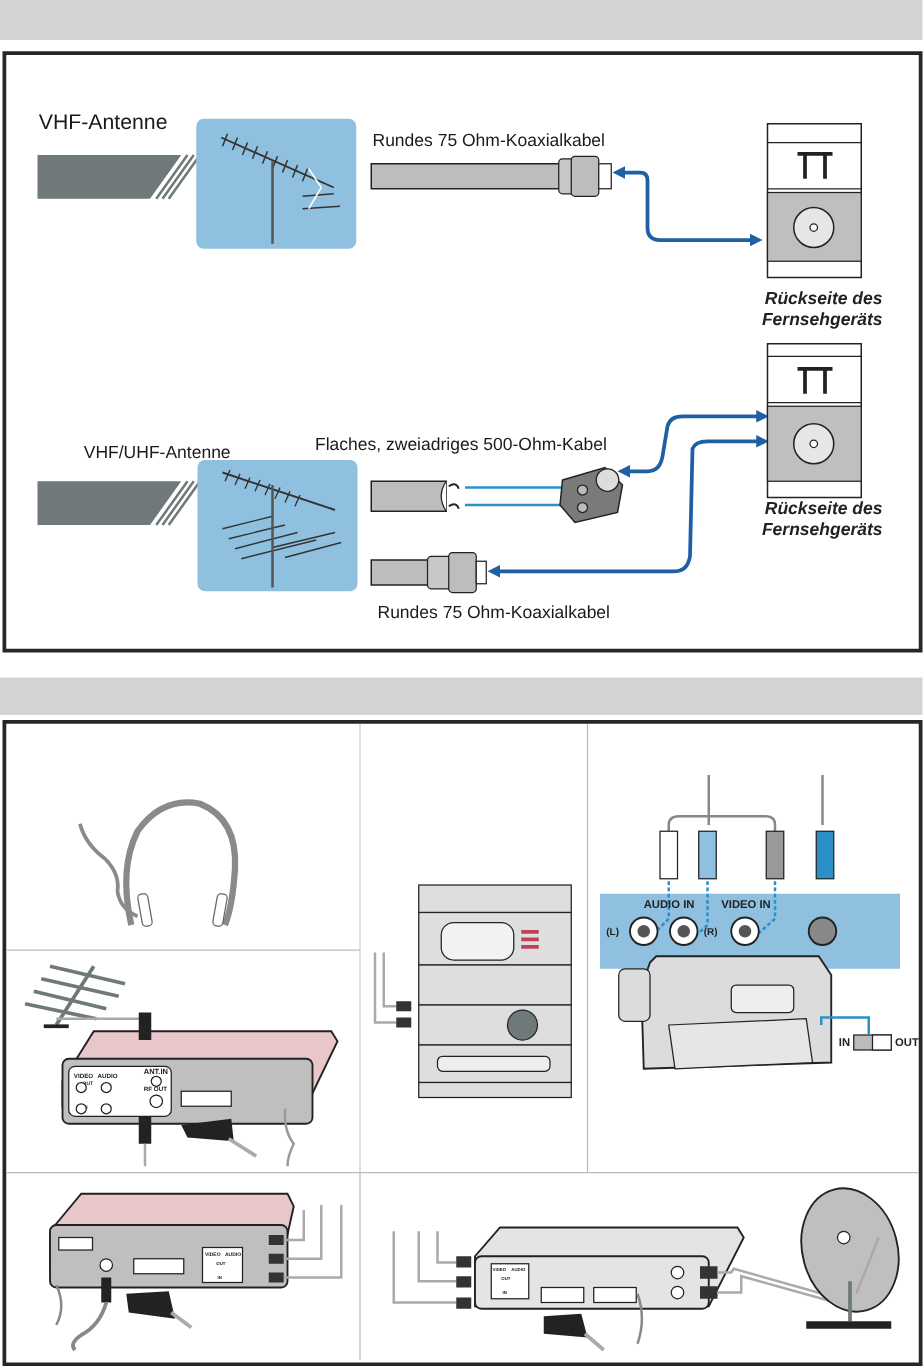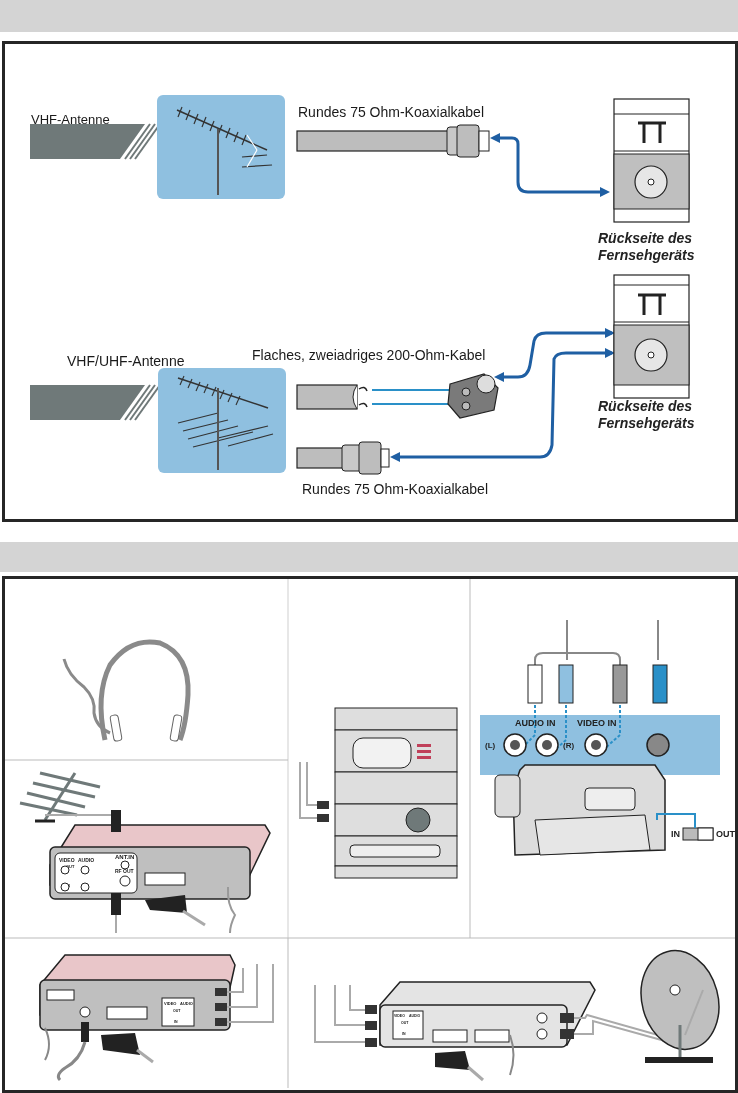--- a/index.html
+++ b/index.html
@@ -1,32 +1,32 @@
 <!DOCTYPE html>
 <html><head>
 <meta charset="utf-8">
 <style>
   html, body { margin:0; padding:0; background:#ffffff; }
   body { width:738px; height:1093px; position:relative; overflow:hidden; font-family:"Liberation Sans", sans-serif; }
   .band { position:absolute; left:0; width:738px; background:#d4d4d4; }
   .frame { position:absolute; border:3px solid #262626; box-sizing:border-box; background:#fff; }
   .lbl { position:absolute; font-family:"Liberation Sans", sans-serif; color:#1a1a1a; white-space:nowrap; }
-  .lbl-ital { font-style:italic; font-weight:bold; text-align:left; line-height:17px; font-size:14px; color:#222; }
+  .lbl-ital { font-style:italic; font-weight:bold; text-align:right; line-height:17px; font-size:14px; color:#222; }
   svg { position:absolute; overflow:visible; }
   .tiny { font-family:"Liberation Sans", sans-serif; font-weight:bold; fill:#222; }
 </style>
 </head>
 <body>
 
 <div class="band" style="top:0;height:32px;"></div>
 <div class="band" style="top:542px;height:30px;"></div>
 
 <div class="frame" style="left:2px;top:41px;width:736px;height:481px;"></div>
 
-<div class="lbl" style="left:31px;top:112px;font-size:13px;">VHF-Antenne</div>
+<div class="lbl" style="left:31px;top:88px;font-size:17px;">VHF-Antenne</div>
 <svg style="left:30px;top:124px;" width="130" height="36">
   <polygon points="0,0 115,0 90,35 0,35" fill="#6f7979"></polygon>
   <line x1="120" y1="0" x2="95" y2="35" stroke="#6f7979" stroke-width="2"></line>
   <line x1="125" y1="0" x2="100" y2="35" stroke="#6f7979" stroke-width="2"></line>
   <line x1="130" y1="0" x2="105" y2="35" stroke="#6f7979" stroke-width="2"></line>
 </svg>
 
 <svg style="left:157px;top:95px;" width="130" height="105">
   <rect x="0" y="0" width="128" height="104" rx="6" fill="#8fc0e0"></rect>
   <line x1="20" y1="15" x2="110" y2="55" stroke="#333" stroke-width="1.5"></line>
@@ -100,21 +100,21 @@
     <line x1="20" y1="55" x2="60" y2="45"></line>
       <line x1="25" y1="63" x2="70" y2="52"></line>
       <line x1="30" y1="71" x2="80" y2="58"></line>
     <line x1="35" y1="79" x2="95" y2="64"></line>
       <line x1="60" y1="70" x2="110" y2="58"></line>
       <line x1="70" y1="78" x2="115" y2="66"></line>
   </g>
   <line x1="60" y1="20" x2="60" y2="102" stroke="#555" stroke-width="2"></line>
 </svg>
 
-<div class="lbl" style="left:252px;top:347px;font-size:14px;">Flaches, zweiadriges 200-Ohm-Kabel</div>
+<div class="lbl" style="left:252px;top:347px;font-size:14px;">Flaches, zweiadriges 500-Ohm-Kabel</div>
 <svg style="left:297px;top:383px;" width="80" height="30">
   <rect x="0" y="2" width="60" height="24" fill="#bdbdbd" stroke="#222" stroke-width="1.2"></rect>
   <path d="M60,2 Q52,14 60,26" fill="#fff" stroke="#222"></path>
   <path d="M62,6 q6,-4 8,2 M62,22 q6,-4 8,2" fill="none" stroke="#222" stroke-width="1.5"></path>
 </svg>
 <svg style="left:372px;top:387px;" width="90" height="20">
   <line x1="0" y1="3" x2="88" y2="3" stroke="#2a90c8" stroke-width="2"></line>
   <line x1="0" y1="17" x2="88" y2="17" stroke="#2a90c8" stroke-width="2"></line>
 </svg>
 <svg style="left:444px;top:370px;" width="58" height="50">

